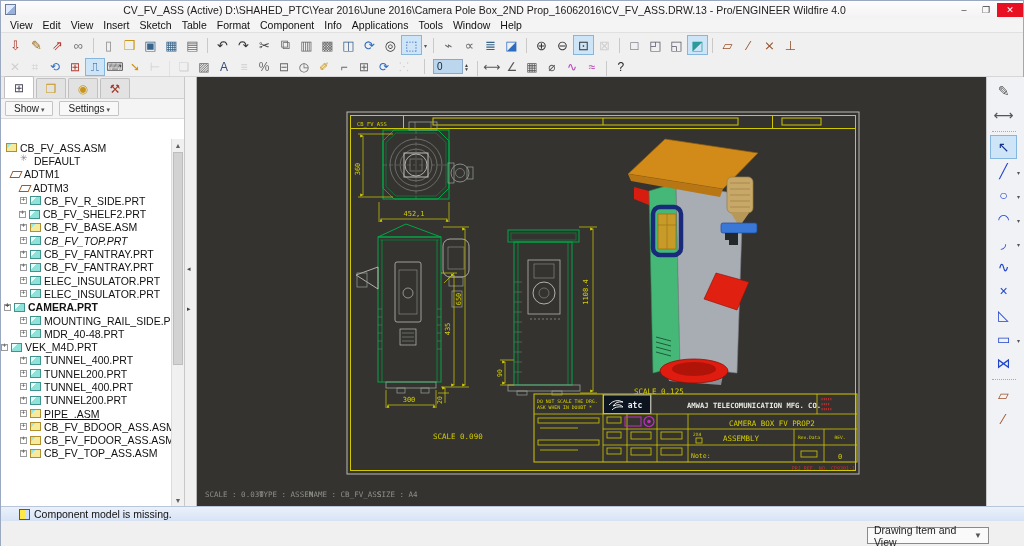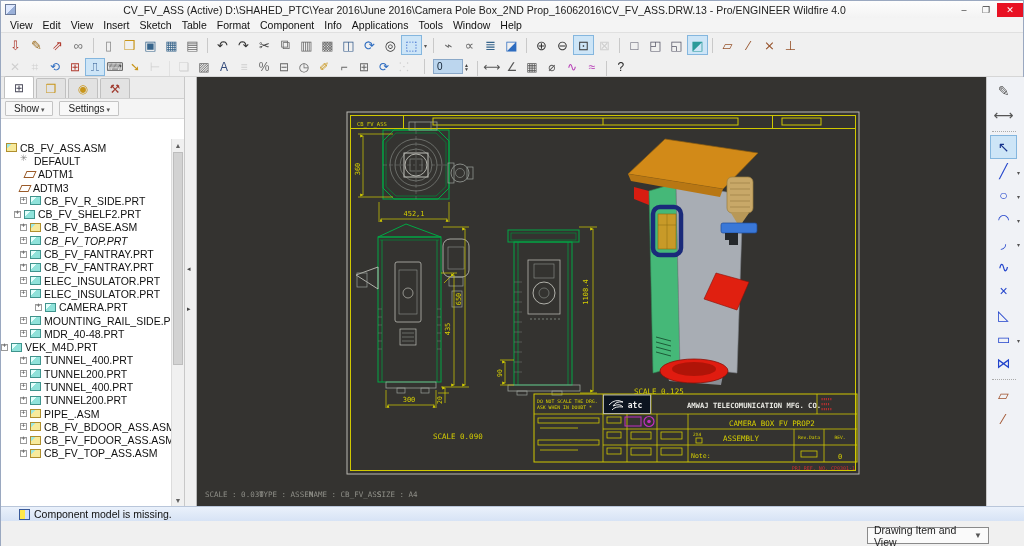--- a/index.html
+++ b/index.html
@@ -387,36 +387,36 @@
         <div class="tree-row t-assembly" style="padding-left: 5px;">
 
             <span class="ticon"></span>
             <span class="tlabel">CB_FV_ASS.ASM</span>
           </div>
           <div class="tree-row t-csys" style="padding-left: 19px;">
 
             <span class="ticon"></span>
             <span class="tlabel">DEFAULT</span>
           </div>
-          <div class="tree-row t-datum" style="padding-left: 24px;">
+          <div class="tree-row t-datum" style="padding-left: 10px;">
 
             <span class="ticon"></span>
             <span class="tlabel">ADTM1</span>
           </div>
           <div class="tree-row t-datum" style="padding-left: 19px;">
 
             <span class="ticon"></span>
             <span class="tlabel">ADTM3</span>
           </div>
           <div class="tree-row plus t-part" style="padding-left: 19px;">
             <span class="plusbox"></span>
             <span class="ticon"></span>
             <span class="tlabel">CB_FV_R_SIDE.PRT</span>
           </div>
-          <div class="tree-row plus t-part" style="padding-left: 13px;">
+          <div class="tree-row plus t-part" style="padding-left: 6px; margin-left: 12px;">
             <span class="plusbox"></span>
             <span class="ticon"></span>
             <span class="tlabel">CB_FV_SHELF2.PRT</span>
           </div>
           <div class="tree-row plus t-assembly" style="padding-left: 19px;">
             <span class="plusbox"></span>
             <span class="ticon"></span>
             <span class="tlabel">CB_FV_BASE.ASM</span>
           </div>
           <div class="tree-row plus t-part" style="padding-left: 19px; font-style: italic;">
@@ -437,21 +437,21 @@
           <div class="tree-row plus t-part" style="padding-left: 19px;">
             <span class="plusbox"></span>
             <span class="ticon"></span>
             <span class="tlabel">ELEC_INSULATOR.PRT</span>
           </div>
           <div class="tree-row plus t-part" style="padding-left: 19px;">
             <span class="plusbox"></span>
             <span class="ticon"></span>
             <span class="tlabel">ELEC_INSULATOR.PRT</span>
           </div>
-          <div class="tree-row plus t-part" style="padding-left: 34px;">
+          <div class="tree-row plus t-part" style="padding-left: 3px; font-weight: bold;">
             <span class="plusbox"></span>
             <span class="ticon"></span>
             <span class="tlabel">CAMERA.PRT</span>
           </div>
           <div class="tree-row plus t-part" style="padding-left: 19px;">
             <span class="plusbox"></span>
             <span class="ticon"></span>
             <span class="tlabel">MOUNTING_RAIL_SIDE.PRT</span>
           </div>
           <div class="tree-row plus t-part" style="padding-left: 19px;">
@@ -477,21 +477,21 @@
           <div class="tree-row plus t-part" style="padding-left: 19px;">
             <span class="plusbox"></span>
             <span class="ticon"></span>
             <span class="tlabel">TUNNEL_400.PRT</span>
           </div>
           <div class="tree-row plus t-part" style="padding-left: 19px;">
             <span class="plusbox"></span>
             <span class="ticon"></span>
             <span class="tlabel">TUNNEL200.PRT</span>
           </div>
-          <div class="tree-row plus t-assembly" style="padding-left: 19px;">
+          <div class="tree-row plus t-assembly" style="padding-left: 19px; text-decoration: underline;">
             <span class="plusbox"></span>
             <span class="ticon"></span>
             <span class="tlabel">PIPE_.ASM</span>
           </div>
           <div class="tree-row plus t-assembly" style="padding-left: 19px;">
             <span class="plusbox"></span>
             <span class="ticon"></span>
             <span class="tlabel">CB_FV_BDOOR_ASS.ASM</span>
           </div>
           <div class="tree-row plus t-assembly" style="padding-left: 19px;">

